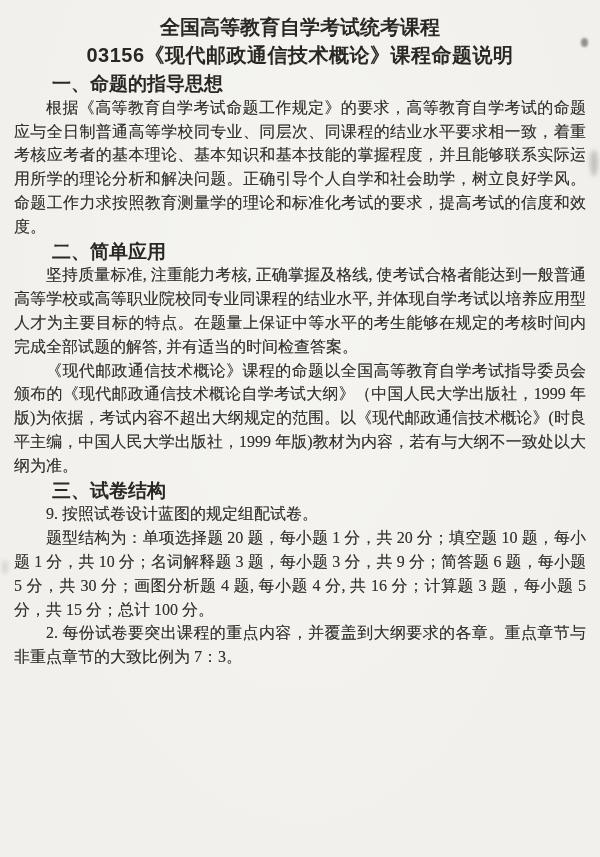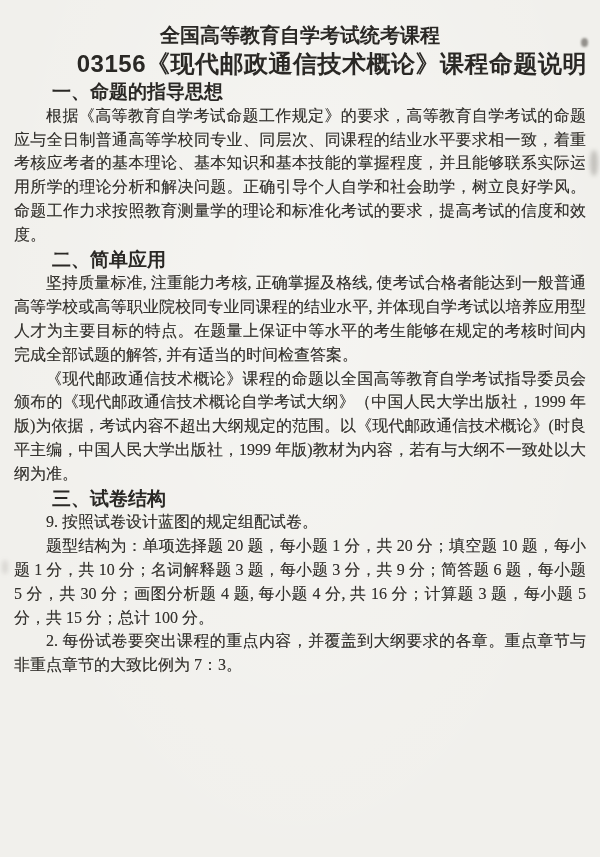--- a/index.html
+++ b/index.html
@@ -9,37 +9,37 @@
   }
   html,body{margin:0;padding:0;}
   body{
     width:600px;height:857px;overflow:hidden;
     background:var(--paper);
     font-family:"Liberation Serif","DejaVu Serif",serif;
   }
   .page{
     position:relative;box-sizing:border-box;
     width:600px;height:857px;
-    padding:22px 13px 0 13px;
+    padding:14px 13px 0 13px;
     background:
       radial-gradient(ellipse at 50% 35%, rgba(255,255,255,0.30), rgba(255,255,255,0) 75%),
       var(--paper);
     color:var(--ink);
     overflow:hidden;
   }
   .doc-title{
     font-family:"Liberation Sans","DejaVu Sans",sans-serif;
     font-weight:700;font-size:20px;line-height:27px;
     text-align:center;color:var(--ink-heading);
     margin:0;
   }
   .doc-subtitle{
     font-family:"Liberation Sans","DejaVu Sans",sans-serif;
-    font-weight:700;font-size:24px;line-height:29px;
-    text-align:right;color:var(--ink-heading);
+    font-weight:700;font-size:20px;line-height:29px;
+    text-align:center;color:var(--ink-heading);
     margin:0 0 2px 0;letter-spacing:0.5px;
   }
   .section{margin:1px;}
   .section-heading{
     font-family:"Liberation Sans","DejaVu Sans",sans-serif;
     font-weight:700;font-size:19px;line-height:23.8px;
     text-indent:2em;color:var(--ink-heading);
     margin:0;
   }
   .para{

